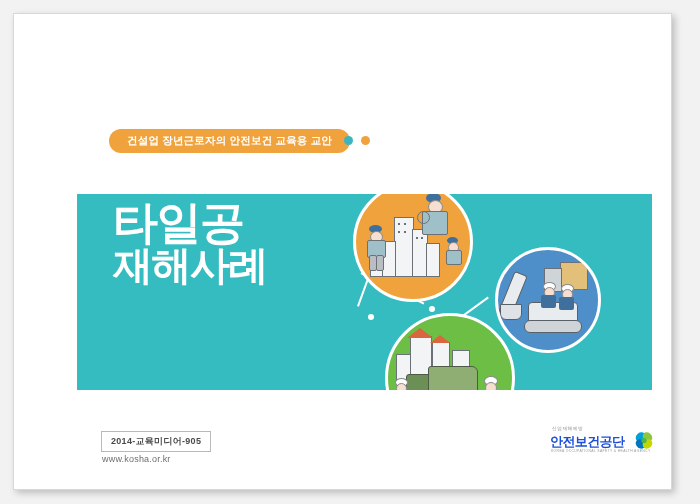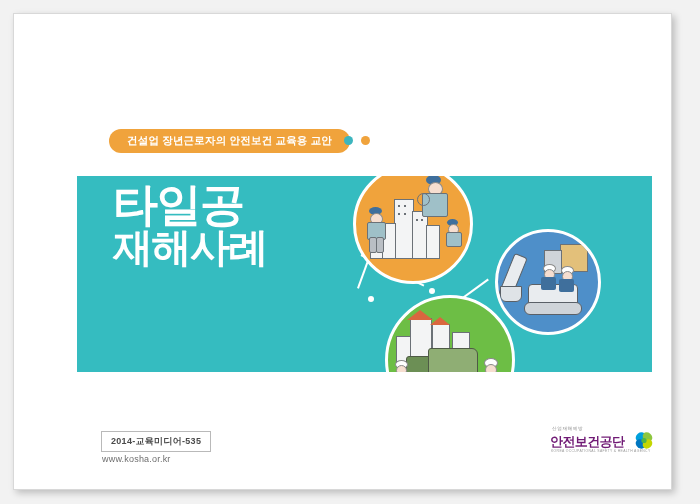--- a/index.html
+++ b/index.html
@@ -31,21 +31,21 @@
     font-size:10.5px;font-weight:bold;letter-spacing:.2px;
     display:flex;align-items:center;justify-content:center;
     white-space:nowrap;
   }
   .dot{position:absolute;width:9px;height:9px;border-radius:50%;top:122px;}
   #dot-teal{left:330px;background:#3CB5BE;}
   #dot-orange{left:347px;background:#F0A33C;}
 
   
   #band{
-    position:absolute;left:63px;top:162px;width:575px;height:196px;
+    position:absolute;left:63px;top:180px;width:575px;height:196px;
     background:#35BCC0;
     overflow:hidden;
   }
 
   
   .circ{position:absolute;border-radius:50%;border:3px solid #ffffff;overflow:hidden;}
   #circ-orange{left:339px;top:150px;width:114px;height:114px;background:#F0A33C;}
   #circ-blue{left:481px;top:215px;width:100px;height:100px;background:#4E8FC9;}
   #circ-green{left:371px;top:281px;width:124px;height:124px;background:#6DBE45;}
 
@@ -68,21 +68,21 @@
     letter-spacing:.3px;white-space:nowrap;
   }
   #weburl{
     position:absolute;left:88px;top:440px;
     font-size:9px;color:#6e6e6e;letter-spacing:.2px;
   }
 
   
   #logo{position:absolute;left:533px;top:412px;width:110px;height:34px;}
   #logo .ko-sub{position:absolute;left:5px;top:0px;font-size:4.6px;color:#8c8c8c;letter-spacing:.6px;white-space:nowrap;}
-  #logo .ko-main{position:absolute;left:3px;top:7px;font-size:13px;font-weight:bold;color:#701a75;letter-spacing:-.6px;white-space:nowrap;}
+  #logo .ko-main{position:absolute;left:3px;top:7px;font-size:13px;font-weight:bold;color:#1d4ed8;letter-spacing:-.6px;white-space:nowrap;}
   #logo .ko-en{position:absolute;left:4px;top:23px;font-size:3.4px;color:#9a9a9a;letter-spacing:.35px;white-space:nowrap;}
   #logo .mark{position:absolute;left:85px;top:3px;width:24px;height:24px;}
 </style>
 </head>
 <body>
 
 <div id="stage">
 
   <div id="page">
 
@@ -180,21 +180,21 @@
 
         </div>
       </div>
 
       <div style="position:absolute;left:36px;top:6px;color:#ffffff;font-weight:bold;line-height:1.0;letter-spacing:-1.5px;">
         <span style="display:block;font-size:45px;">타일공</span>
         <span style="display:block;font-size:40px;">재해사례</span>
       </div>
     </div>
 
-    <div id="docnum">2014-교육미디어-535</div>
+    <div id="docnum">2014-교육미디어-905</div>
     <div id="weburl">www.kosha.or.kr</div>
 
     <div id="logo">
       <div class="ko-sub">산업재해예방</div>
       <div class="ko-main">안전보건공단</div>
       <div class="ko-en">KOREA OCCUPATIONAL SAFETY &amp; HEALTH AGENCY</div>
       <div class="mark">
         <svg width="24" height="24" viewBox="0 0 24 24">
           <ellipse cx="8.5" cy="8" rx="5.2" ry="4.2" fill="#00A0DC" transform="rotate(-40 8.5 8)"></ellipse>
           <ellipse cx="15.5" cy="8" rx="5.2" ry="4.2" fill="#8DC63F" transform="rotate(40 15.5 8)"></ellipse>

